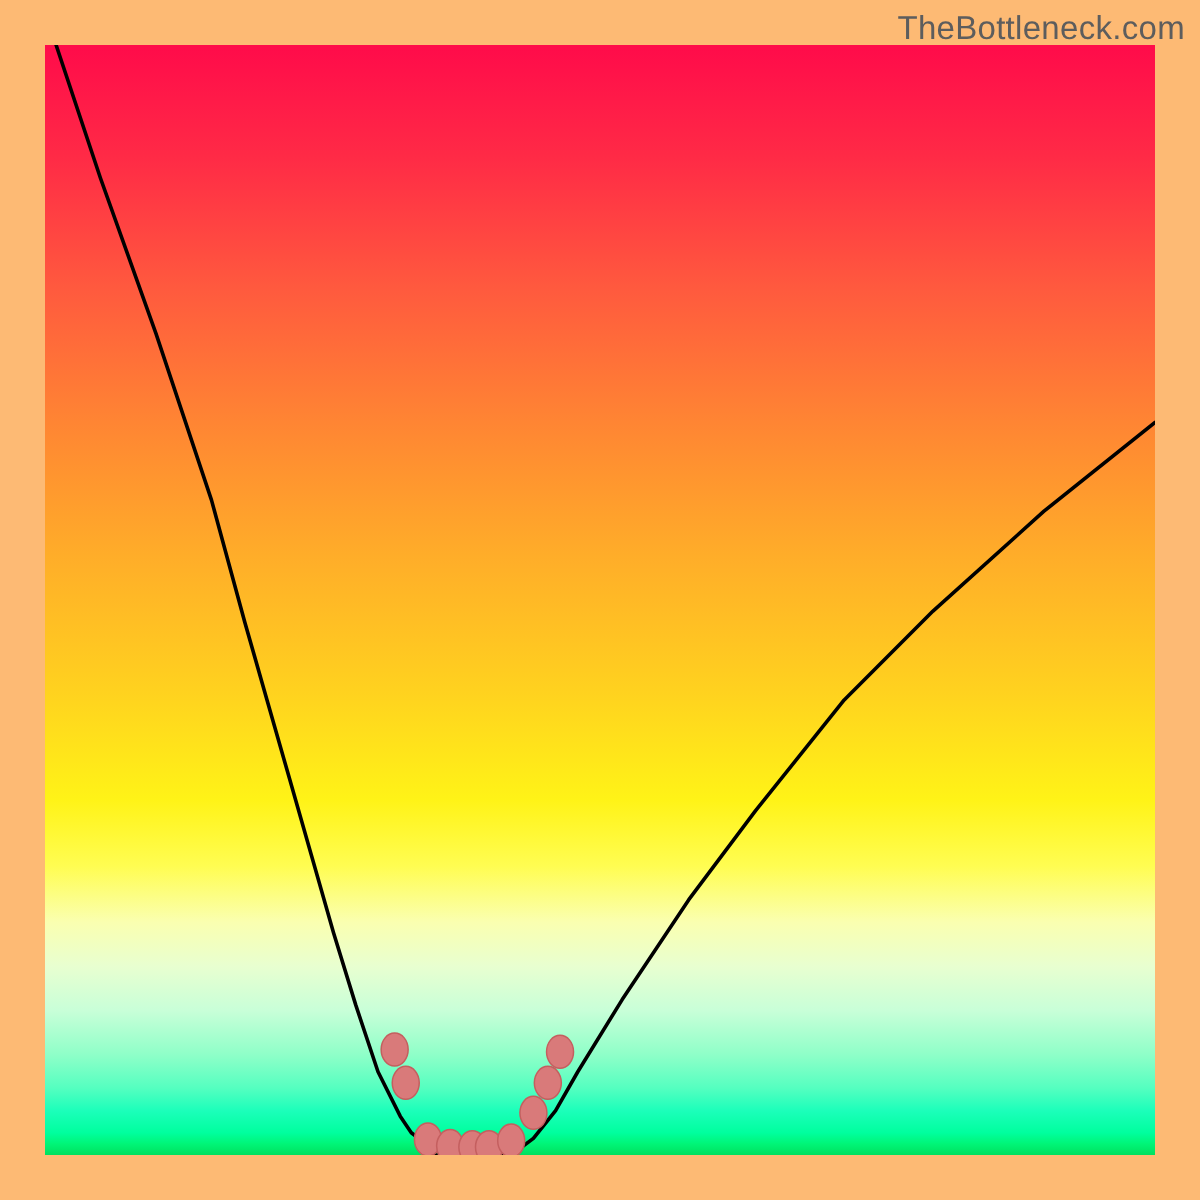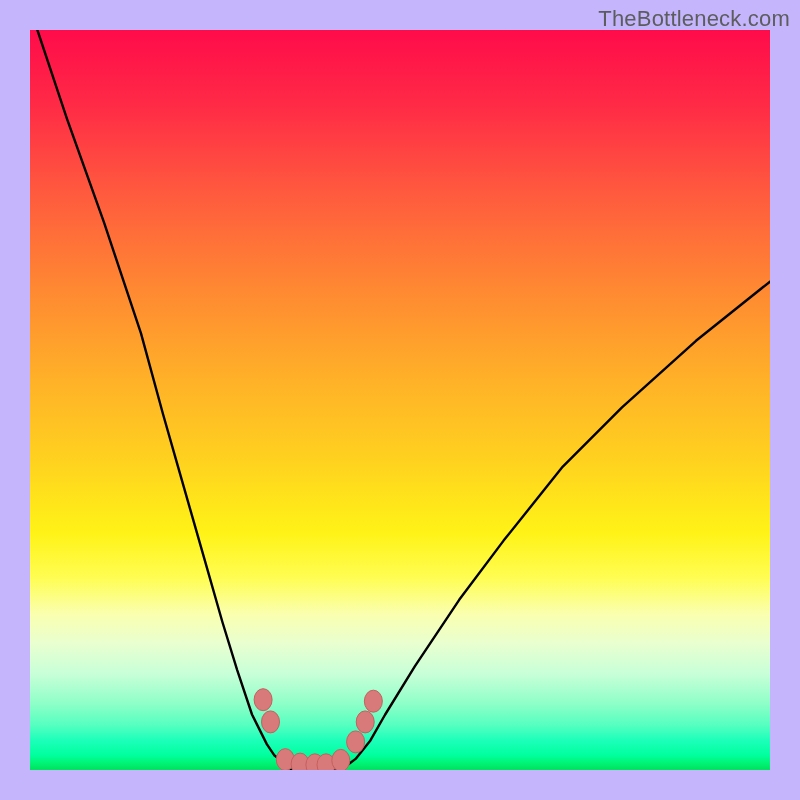--- a/index.html
+++ b/index.html
@@ -10,21 +10,21 @@
     background: #000;
     overflow: hidden;
     font-family: Arial, Helvetica, sans-serif;
   }
   .frame {
     position: absolute;
     left: 0;
     top: 0;
     width: 800px;
     height: 800px;
-    background: #c4b5fd;
+    background: #fdba74;
   }
   .plot {
     position: absolute;
     left: 30px;
     top: 30px;
     width: 740px;
     height: 740px;
     background: linear-gradient(to bottom,
       #ff0b4a 0%,
       #ff2a46 10%,

